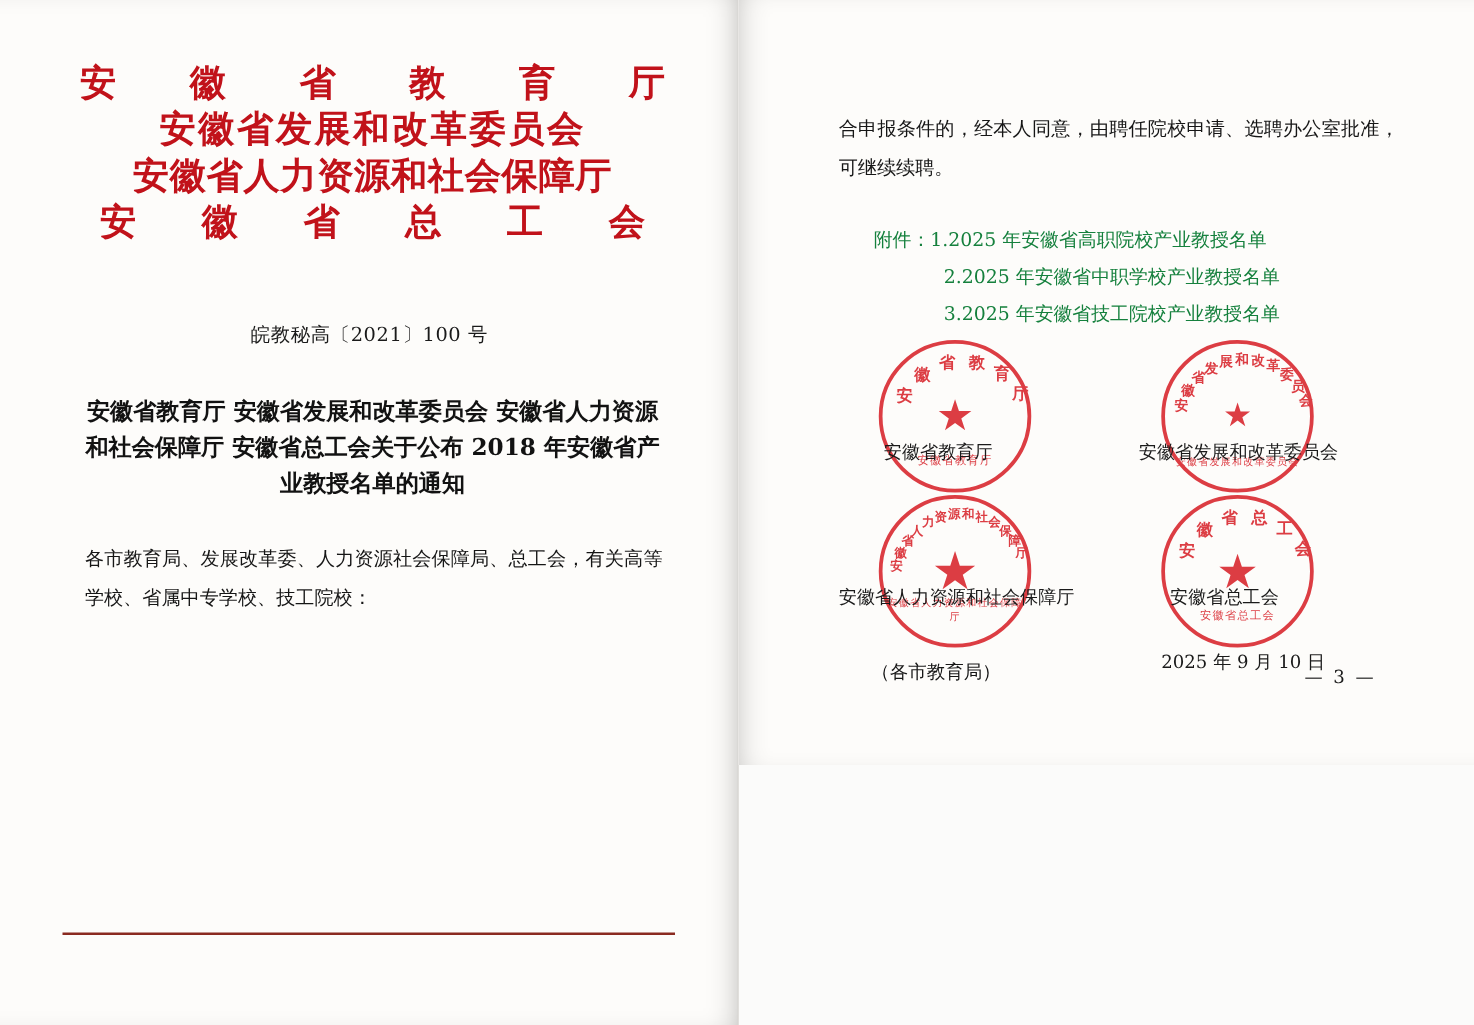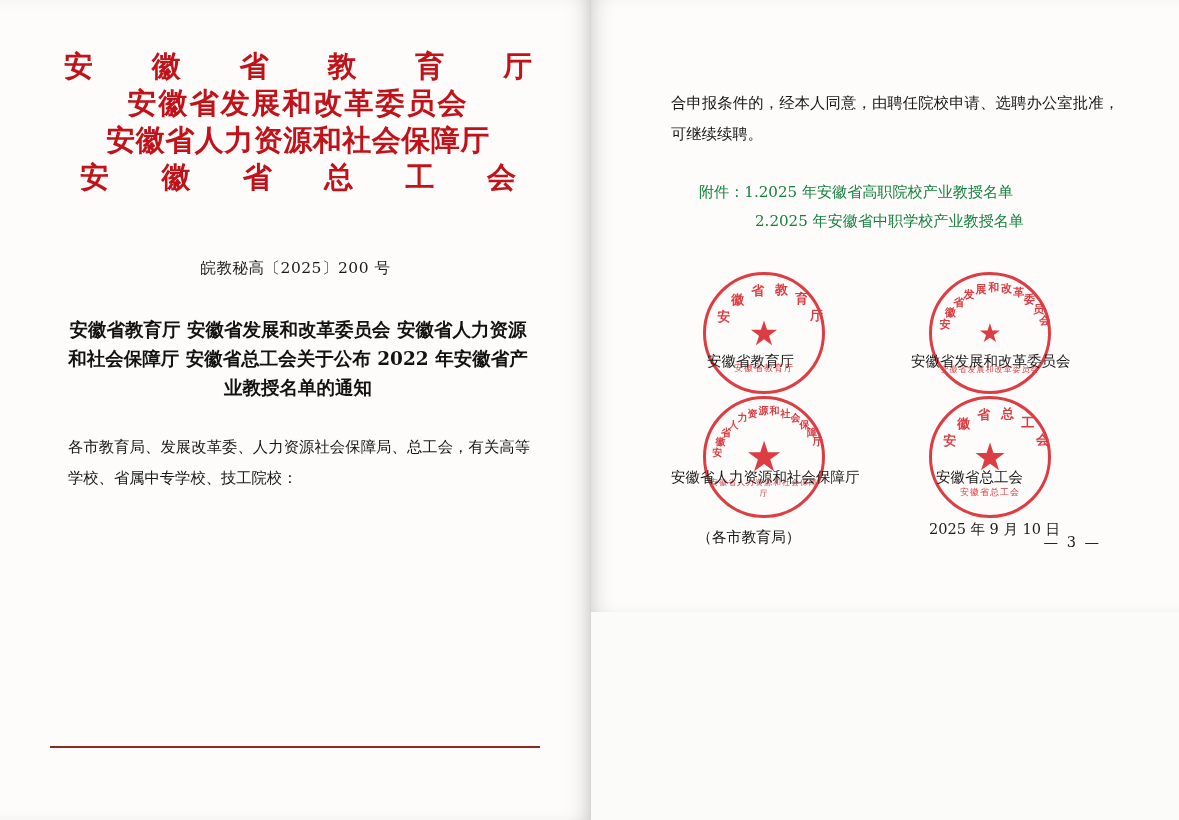--- a/index.html
+++ b/index.html
@@ -225,43 +225,46 @@
       <div class="mh-line l4">
         <span>安</span>
           <span>徽</span>
           <span>省</span>
           <span>总</span>
           <span>工</span>
           <span>会</span>
       </div>
     </div>
 
-    <div class="doc-number">皖教秘高〔2025〕200 号</div>
-
-    <div class="doc-title">安徽省教育厅 安徽省发展和改革委员会 安徽省人力资源和社会保障厅 安徽省总工会关于公布 2022 年安徽省产业教授名单的通知</div>
+    <div class="doc-number">皖教秘高〔2021〕100 号</div>
+
+    <div class="doc-title">安徽省教育厅 安徽省发展和改革委员会 安徽省人力资源和社会保障厅 安徽省总工会关于公布 2018 年安徽省产业教授名单的通知</div>
 
     <div class="body-block">
       <p>各市教育局、发展改革委、人力资源社会保障局、总工会，有关高等学校、省属中专学校、技工院校：</p>
     </div>
 
     <div class="footer-rule"></div>
   </div>
 
   <div class="doc-page right">
 
     <div class="r-text-top">
       <p>合申报条件的，经本人同意，由聘任院校申请、选聘办公室批准，可继续续聘。</p>
     </div>
 
     <div class="attach-block">
       <div class="att-row first">
         <span>附件：</span><span>1.2025 年安徽省高职院校产业教授名单</span>
       </div>
       <div class="att-row">
         <span>2.2025 年安徽省中职学校产业教授名单</span>
+      </div>
+      <div class="att-row">
+        <span>3.2025 年安徽省技工院校产业教授名单</span>
       </div>
     </div>
 
     <div class="seal" style="left:112px; top:272px; width:122px; height:122px;">
       <div class="arc-text">
         <span style="transform: rotate(-62deg) translate(0,-53px) rotate(62deg);">安</span>
         <span style="transform: rotate(-38deg) translate(0,-53px) rotate(38deg);">徽</span>
         <span style="transform: rotate(-14deg) translate(0,-53px) rotate(14deg);">省</span>
         <span style="transform: rotate(12deg) translate(0,-53px) rotate(-12deg);">教</span>
         <span style="transform: rotate(36deg) translate(0,-53px) rotate(-36deg);">育</span>

